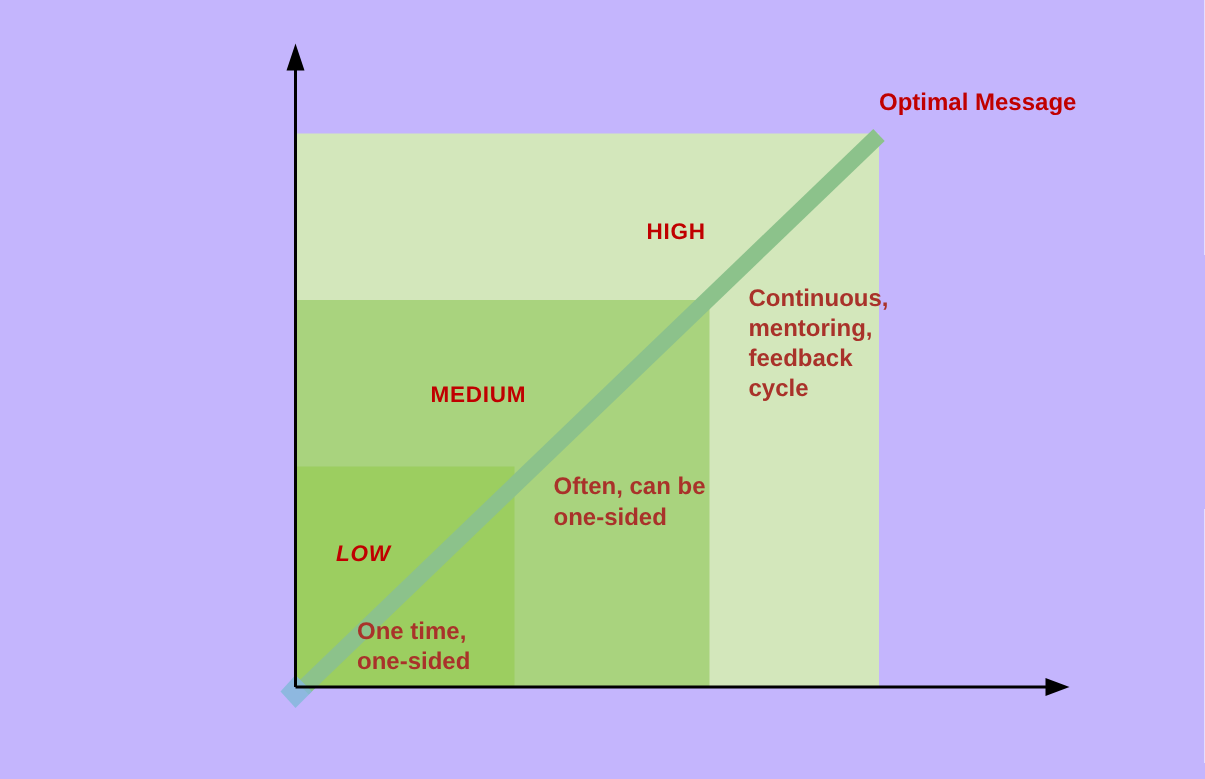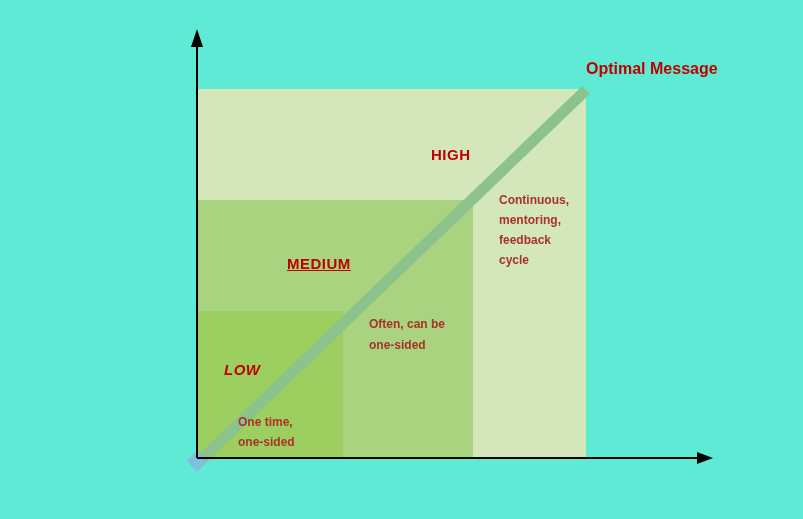--- a/index.html
+++ b/index.html
@@ -1,44 +1,44 @@
 <!DOCTYPE html>
 <html style="--zone-high: #d3e7bb; --zone-medium: #a9d37e; --zone-low: #9cce60; --diagonal-line: #8cc28b; --diamond: #85b9da; --axis: #000000; --heading-red: #c00000; --note-red: #a9322a;"><head>
 <meta charset="utf-8">
 <style>
   html, body { margin: 0; padding: 0; background: #ffffff; }
   .canvas {
     position: relative;
     width: 803px;
     height: 519px;
-    background: #5eead4;
+    background: #c4b5fd;
     font-family: "Liberation Sans", sans-serif;
     overflow: hidden;
   }
   .square { position: absolute; }
   .square.high   { left: 197px; top:  89px; width: 389px; height: 369px; background: var(--zone-high); }
   .square.medium { left: 197px; top: 200px; width: 276px; height: 258px; background: var(--zone-medium); }
   .square.low    { left: 197px; top: 311px; width: 146px; height: 147px; background: var(--zone-low); }
 
   svg.overlay { position: absolute; left: 0; top: 0; width: 803px; height: 519px; z-index: 2; }
   .diag      { stroke: var(--diagonal-line); stroke-width: 11; }
   .diamond   { fill: var(--diamond); opacity: 0.85; }
   .axis-line { stroke: var(--axis); stroke-width: 2; }
   .axis-head { fill: var(--axis); }
 
   .txt { position: absolute; z-index: 3; font-weight: bold; white-space: pre-line; }
   .heading { color: var(--heading-red); font-size: 16px; }
   .zone-label { color: var(--heading-red); font-size: 15px; letter-spacing: 0.5px; }
-  .note { color: var(--note-red); font-size: 12px; }
+  .note { color: var(--note-red); font-size: 16px; }
 
   .optimal-label { left: 586px; top: 60px; }
   .y-axis-label  { left: 26px;  top: 204px; line-height: 23px; }
   .x-axis-label  { left: 368px; top: 479px; }
   .high-label    { left: 431px; top: 146px; }
-  .medium-label  { left: 287px; top: 255px; text-decoration: underline; }
+  .medium-label  { left: 287px; top: 255px; }
   .low-label     { left: 224px; top: 361px; font-style: italic; }
   .high-note     { left: 499px; top: 190px; line-height: 20px; }
   .medium-note   { left: 369px; top: 314px; line-height: 21px; }
   .low-note      { left: 238px; top: 412px; line-height: 20px; }
 </style>
 </head>
 <body>
 
 <div class="canvas">
 

